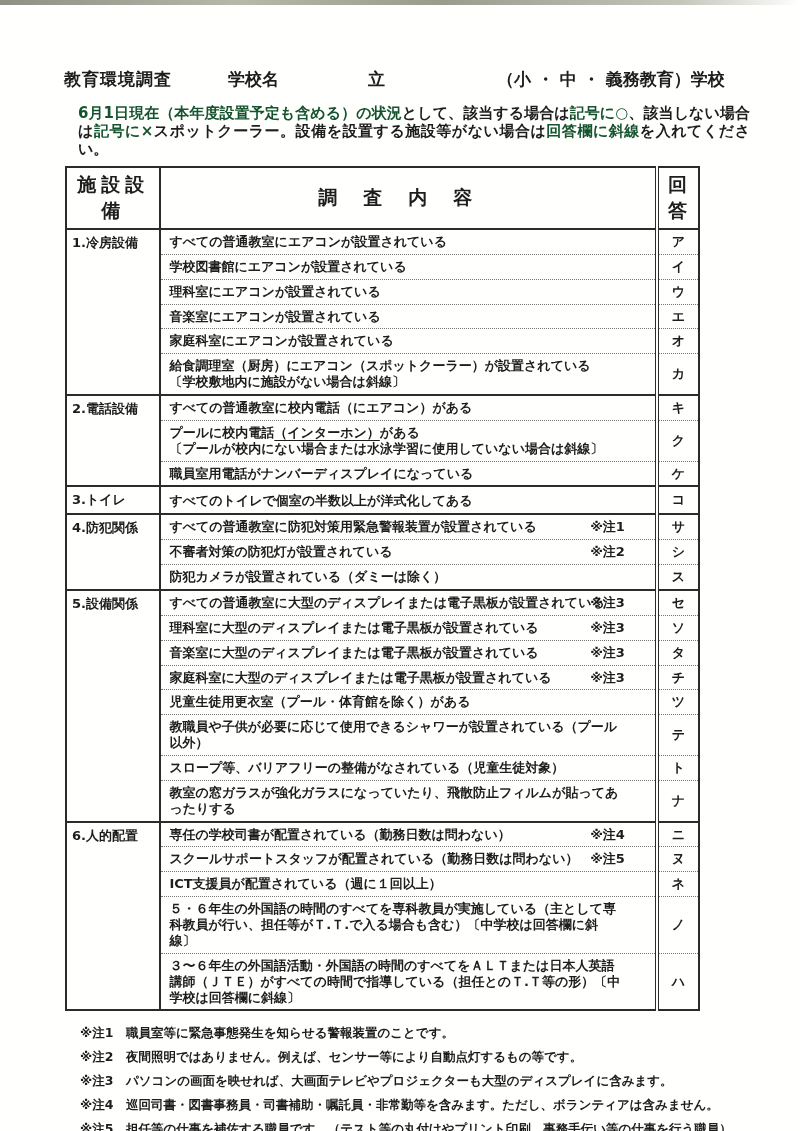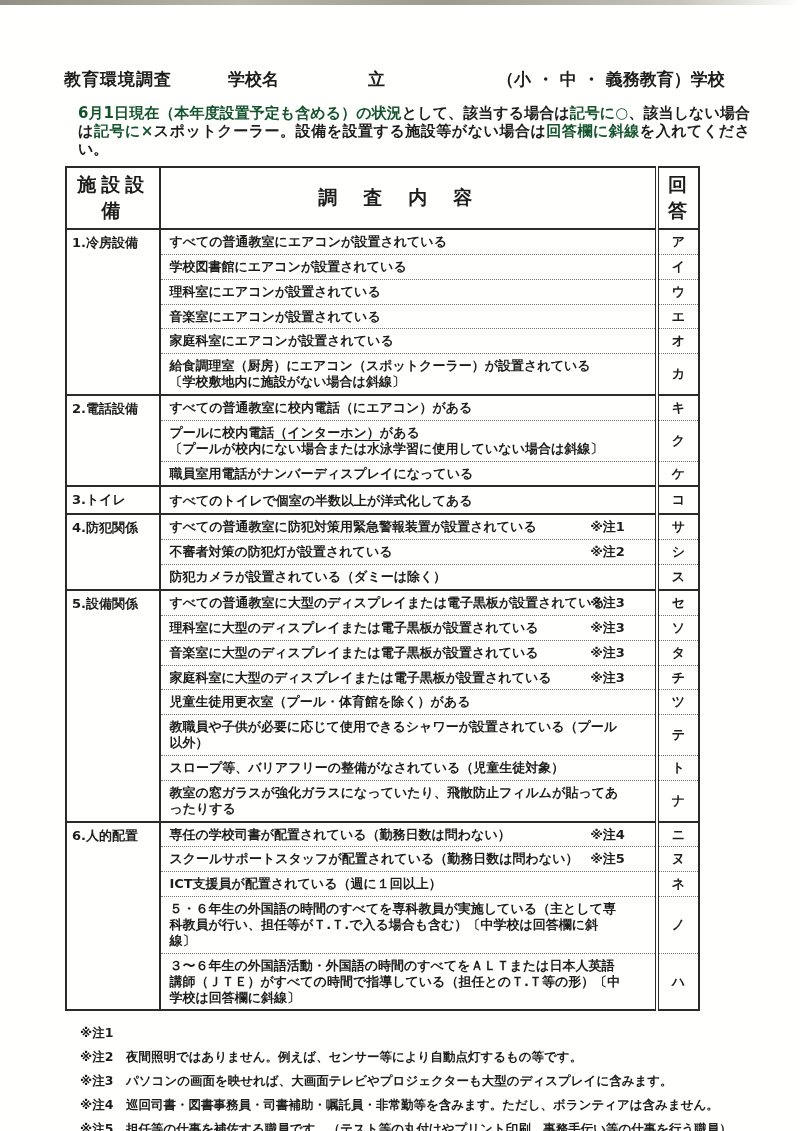--- a/index.html
+++ b/index.html
@@ -193,20 +193,21 @@
         <tr class="sub-row">
           <td class="content-cell">３〜６年生の外国語活動・外国語の時間のすべてをＡＬＴまたは日本人英語講師（ＪＴＥ）がすべての時間で指導している（担任とのＴ.Ｔ等の形）〔中学校は回答欄に斜線〕</td>
           <td class="answer-cell">ハ</td>
         </tr>
       </tbody>
   </table>
 
   <div class="footnotes">
       <div class="footnote">
         <span class="fn-label">※注1</span>
+        <span class="fn-text">職員室等に緊急事態発生を知らせる警報装置のことです。</span>
       </div>
       <div class="footnote">
         <span class="fn-label">※注2</span>
         <span class="fn-text">夜間照明ではありません。例えば、センサー等により自動点灯するもの等です。</span>
       </div>
       <div class="footnote">
         <span class="fn-label">※注3</span>
         <span class="fn-text">パソコンの画面を映せれば、大画面テレビやプロジェクターも大型のディスプレイに含みます。</span>
       </div>
       <div class="footnote">

